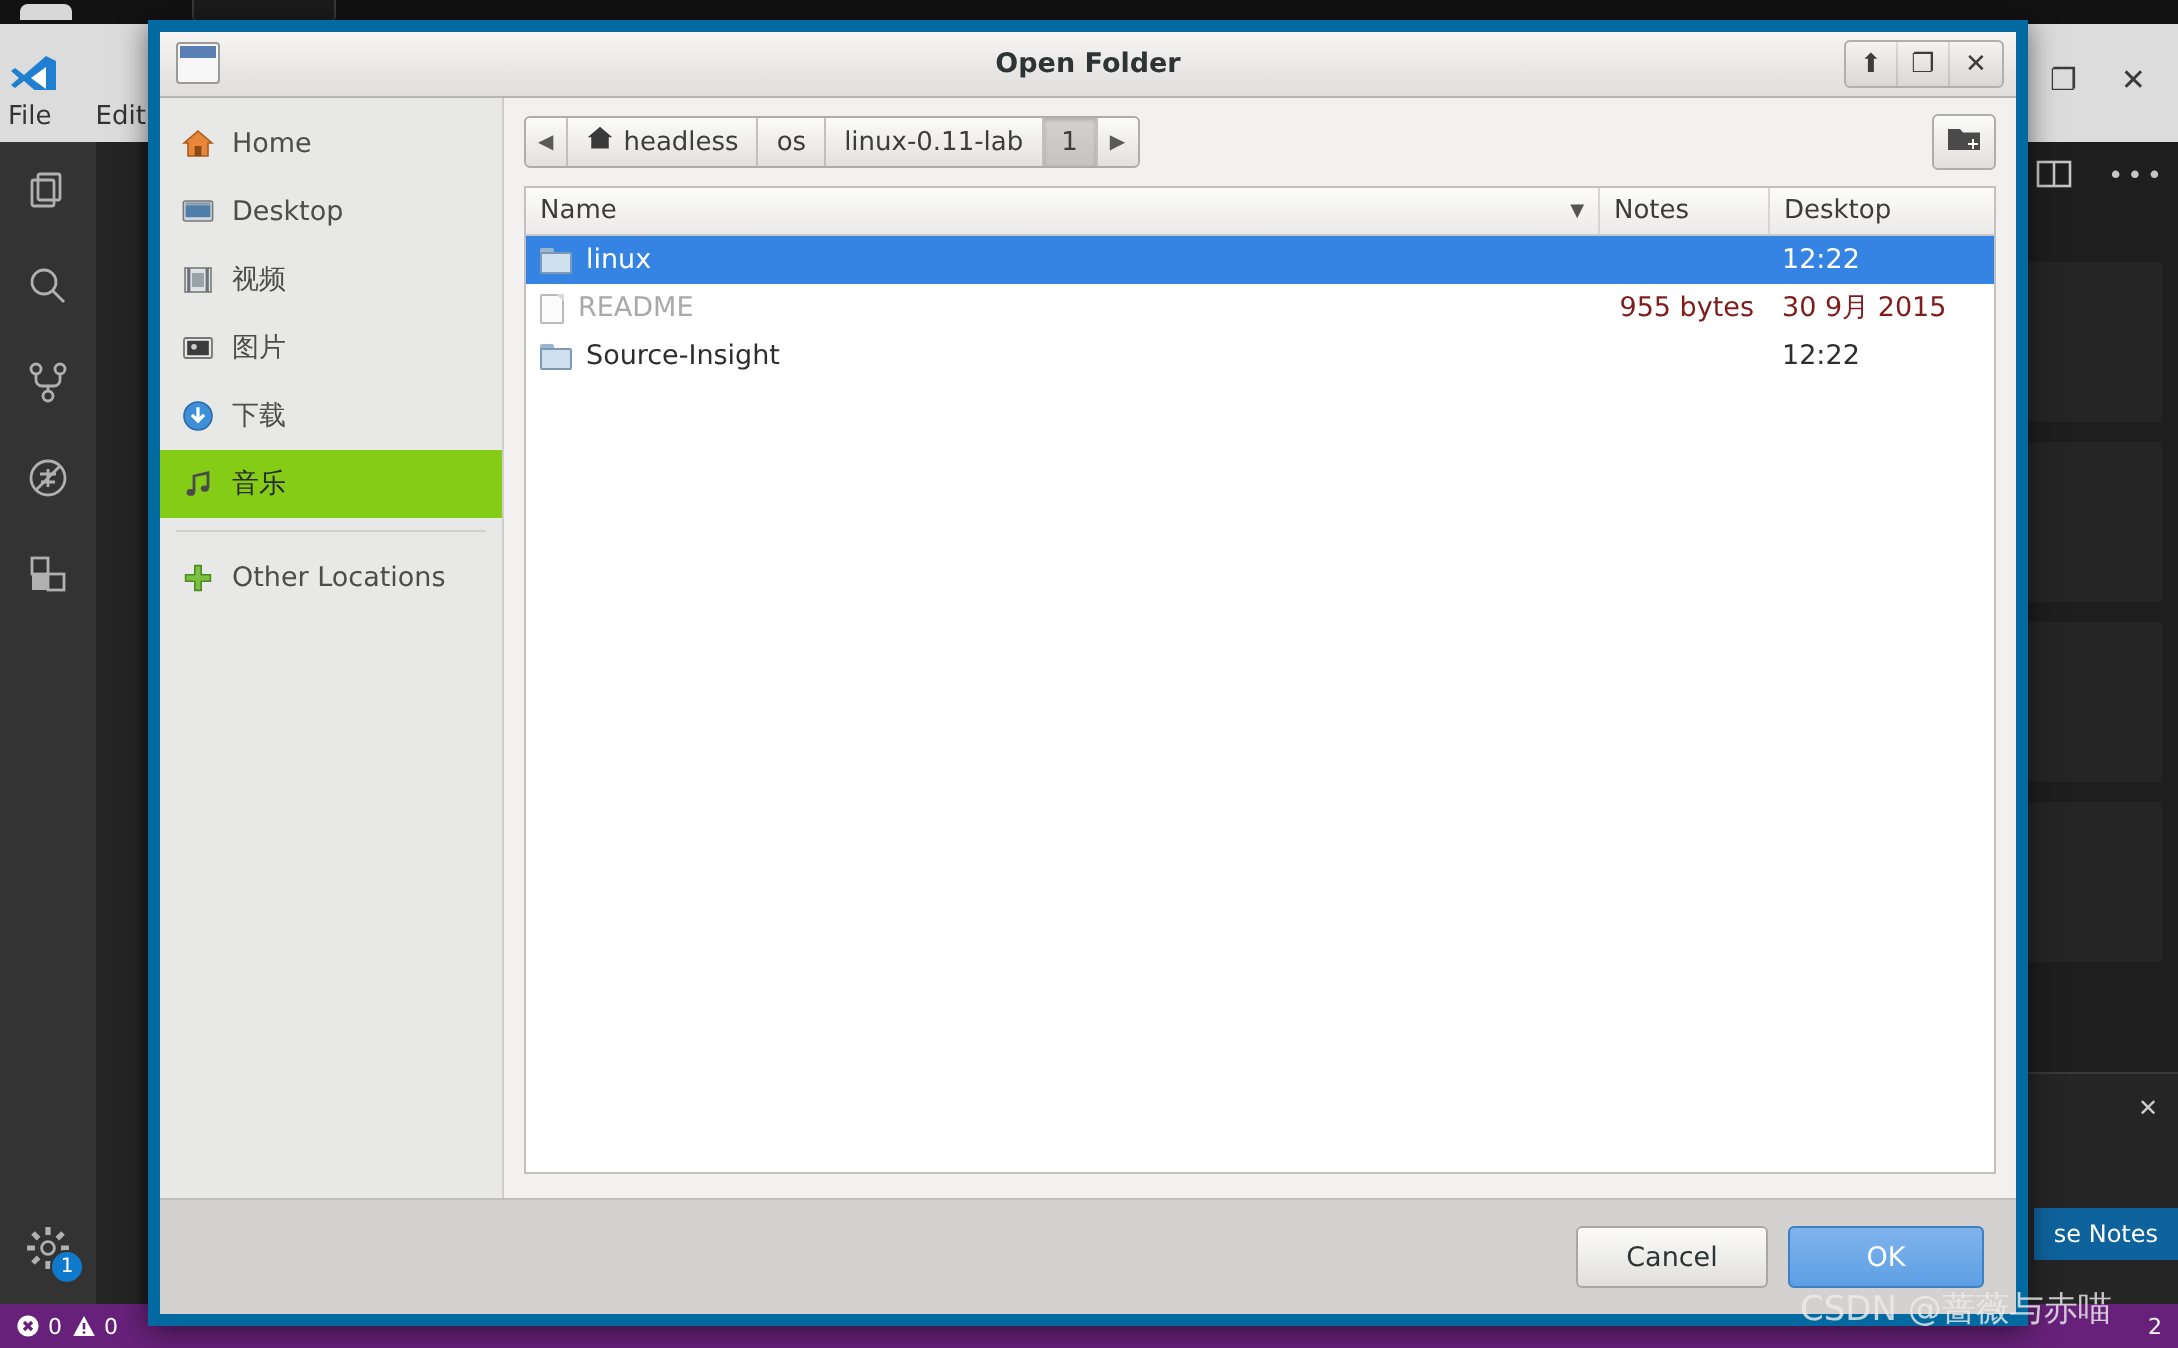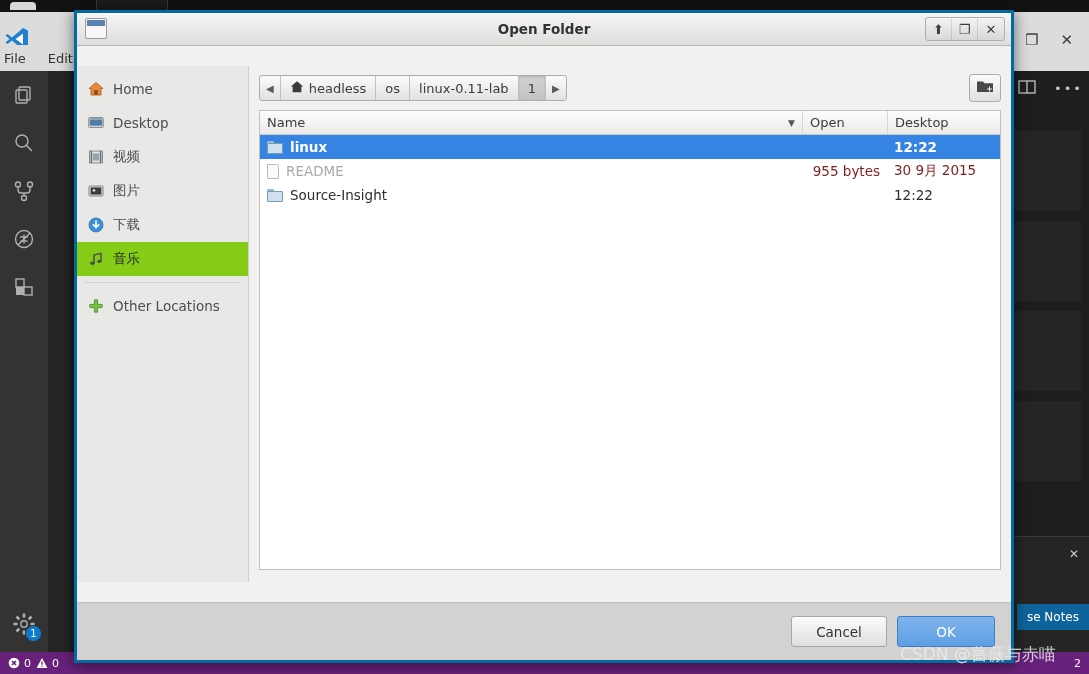--- a/index.html
+++ b/index.html
@@ -113,25 +113,24 @@
     background: #0e639c; color: #fff; font-size: 12px;
     display: flex; align-items: center; padding: 0 10px;
     white-space: nowrap; overflow: hidden;
   }
 
   
   #dialog {
     position: absolute; left: 74px; top: 10px;
     width: 940px; height: 653px;
     background: #f2f1f0;
-    border: 3px solid #0369a1;
+    border: 6px solid #0369a1;
     box-shadow: 0 2px 14px rgba(0,0,0,0.55);
     display: flex; flex-direction: column;
     overflow: hidden;
-    gap: 20px;
   }
   .dlg-titlebar {
     height: 33px; flex: 0 0 33px; position: relative;
     background: linear-gradient(to bottom, #f6f5f4 0%, #dfdedd 100%);
     border-bottom: 1px solid #b6b6b3;
     display: flex; align-items: center;
   }
   .dlg-title {
     position: absolute; left: 0; right: 0; text-align: center;
     font-size: 13.5px; font-weight: bold; color: #2e3436;
@@ -223,21 +222,21 @@
   .sortarrow { position: absolute; right: 7px; font-size: 9px; color: #555; }
 
   .fl-rows { flex: 1 1 auto; overflow: hidden; }
   .fl-row { display: flex; height: 24px; font-size: 13.5px; color: #2e2e2e;
     align-items: center; }
   .fl-row .c-name { flex: 1 1 auto; min-width: 0; display: flex;
     align-items: center; gap: 7px; padding-left: 7px; }
   .fl-row .c-size { width: 85px; flex: 0 0 85px; text-align: right;
     padding-right: 8px; }
   .fl-row .c-mod { width: 112px; flex: 0 0 112px; padding-left: 6px; }
-  .fl-row.selected { background: #3584e4; color: #fff; font-weight: bold; }
+  .fl-row.selected { background: #3584e4; color: #fff; }
   .fl-row.dim { color: #a9a9a9; }
   .fl-row.dim .c-size, .fl-row.dim .c-mod { color: #7f1d1d; }
 
   .icon-folder { width: 16px; height: 13px; position: relative; flex: 0 0 16px; }
   .icon-folder .tab {
     position: absolute; left: 0; top: 0; width: 7px; height: 3px;
     background: #9bb7cf; border-radius: 1px 1px 0 0;
   }
   .icon-folder .bod {
     position: absolute; left: 0; top: 2px; width: 16px; height: 11px;
@@ -539,21 +538,21 @@
         </div>
       </div>
 
       <div class="filelist">
         <div class="fl-head">
           <div class="col-name">
             <span>Name</span>
             <span class="sortarrow">▼</span>
           </div>
           <div class="col-size">
-            <span>Open</span>
+            <span>Notes</span>
           </div>
           <div class="col-mod">
             <span>Desktop</span>
           </div>
         </div>
 
         <div class="fl-rows">
 
           <div class="fl-row selected">
             <div class="c-name">

